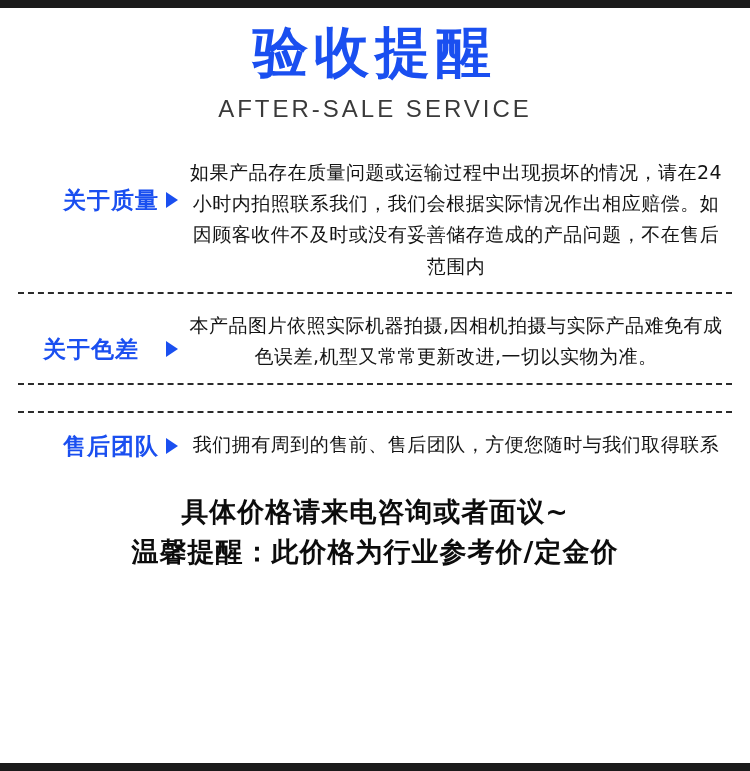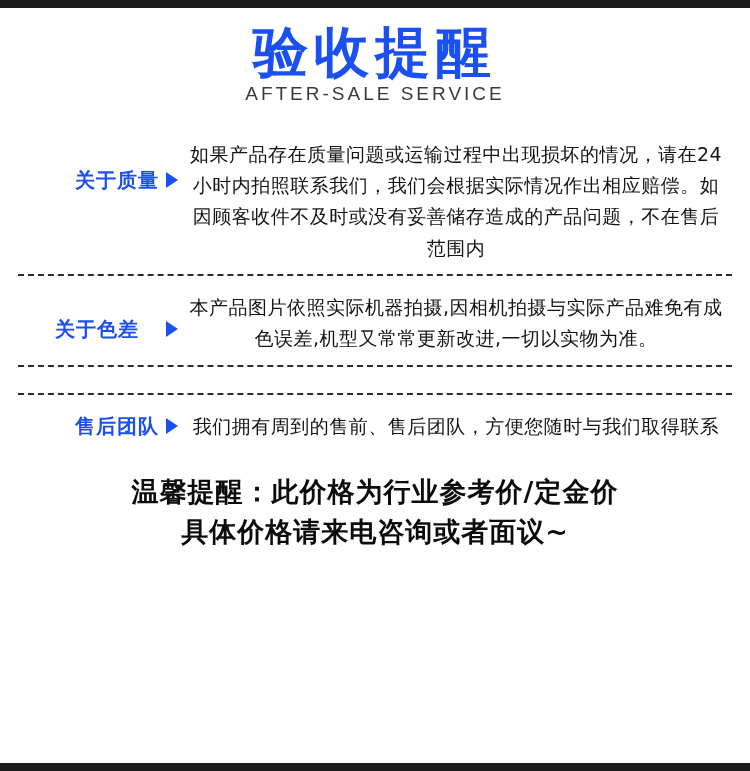--- a/index.html
+++ b/index.html
@@ -34,21 +34,22 @@
   }
   .title-cn {
     font-size: 55px;
     font-weight: bold;
     color: #1a4ff0;
     letter-spacing: 6px;
     line-height: 1.1;
     font-family: "DejaVu Sans", "Liberation Sans", sans-serif;
   }
   .title-en {
-    font-size: 19px;
+    margin-top: 12px;
+    font-size: 24px;
     letter-spacing: 3px;
     color: #3a3a3a;
     font-family: "Liberation Sans", sans-serif;
   }
   .sections {
     margin-top: 28px;
     padding: 0 18px 0 18px;
   }
   .section {
     display: flex;
@@ -62,21 +63,21 @@
   .label-wrap {
     width: 168px;
     flex: 0 0 168px;
     display: flex;
     align-items: center;
     justify-content: flex-end;
     padding-right: 8px;
     box-sizing: border-box;
   }
   .label-text {
-    font-size: 20px;
+    font-size: 23px;
     font-weight: bold;
     color: #1a4ff0;
     letter-spacing: 1px;
     white-space: nowrap;
     font-family: "DejaVu Sans", "Liberation Sans", sans-serif;
   }
   .arrow {
     margin-left: 7px;
     width: 0;
     height: 0;
@@ -157,19 +158,19 @@
       <div class="label-wrap">
         <span class="label-text">售后团队</span>
         <span class="arrow"></span>
       </div>
       <div class="body-text">我们拥有周到的售前、售后团队，方便您随时与我们取得联系</div>
     </div>
 
   </div>
 
   <div class="footer">
+    <div class="footer-line">具体价格请来电咨询或者面议~</div>
     <div class="footer-line">温馨提醒：此价格为行业参考价/定金价</div>
-    <div class="footer-line">具体价格请来电咨询或者面议~</div>
   </div>
 
   <div class="bottom-bar"></div>
 
 </div>
 
 </body></html>

